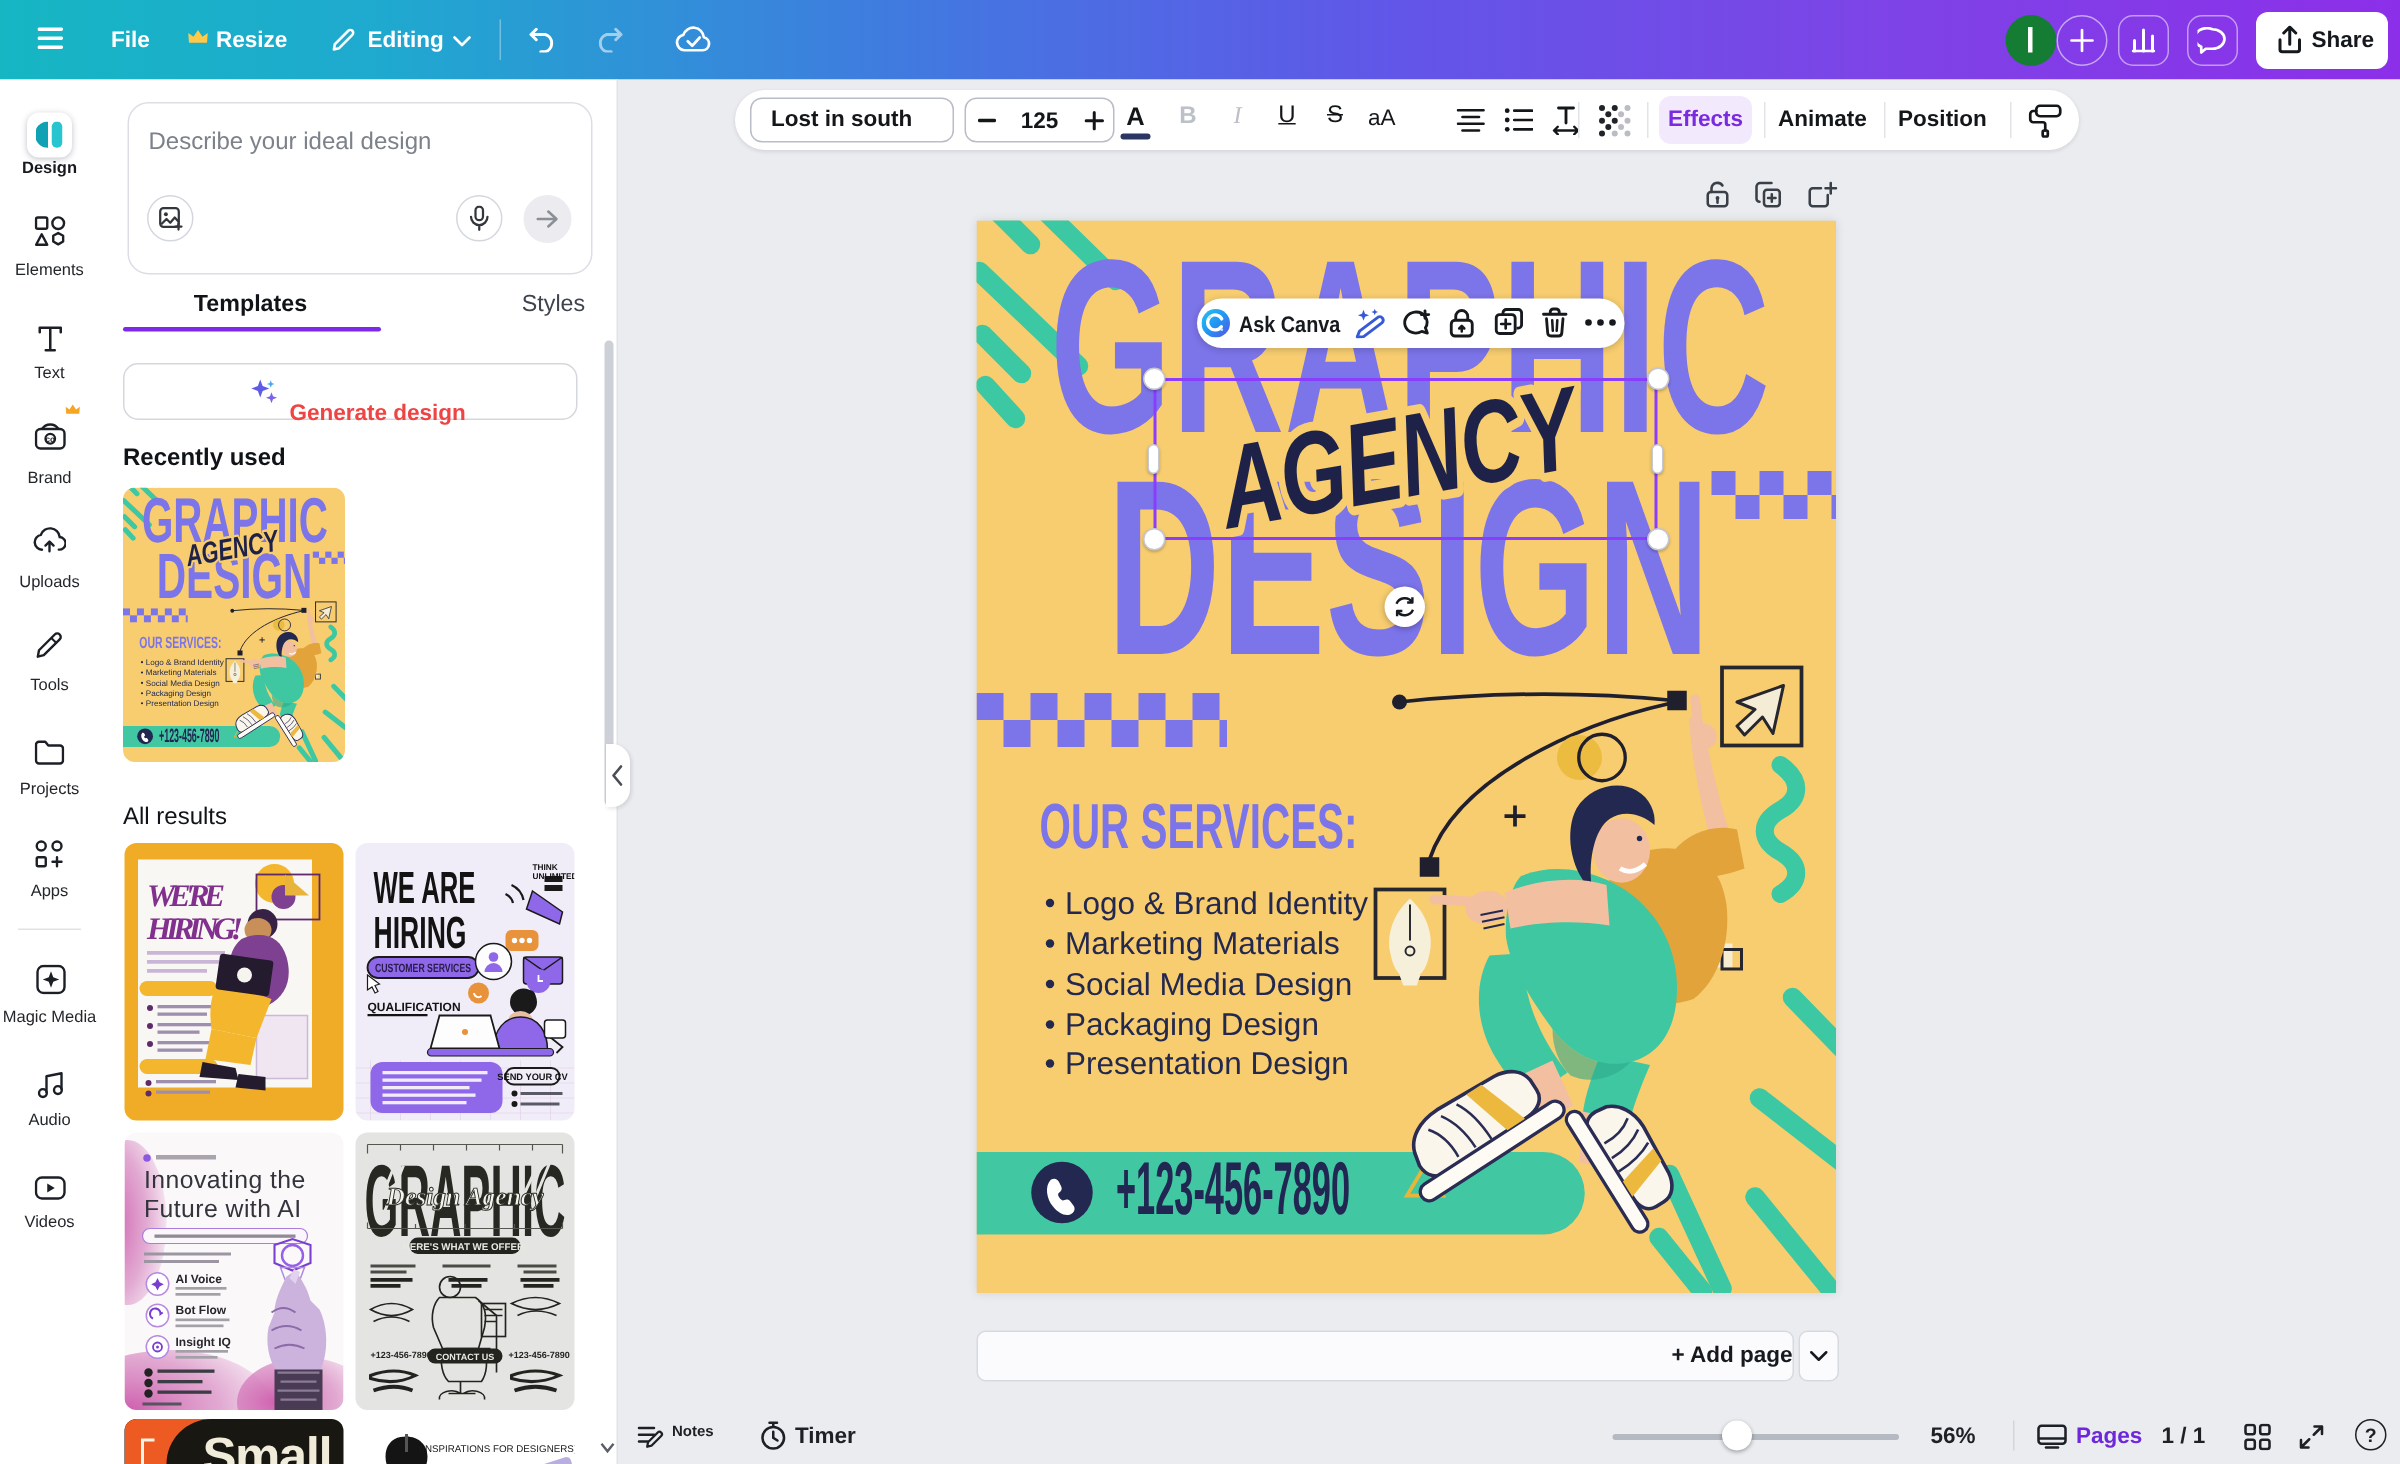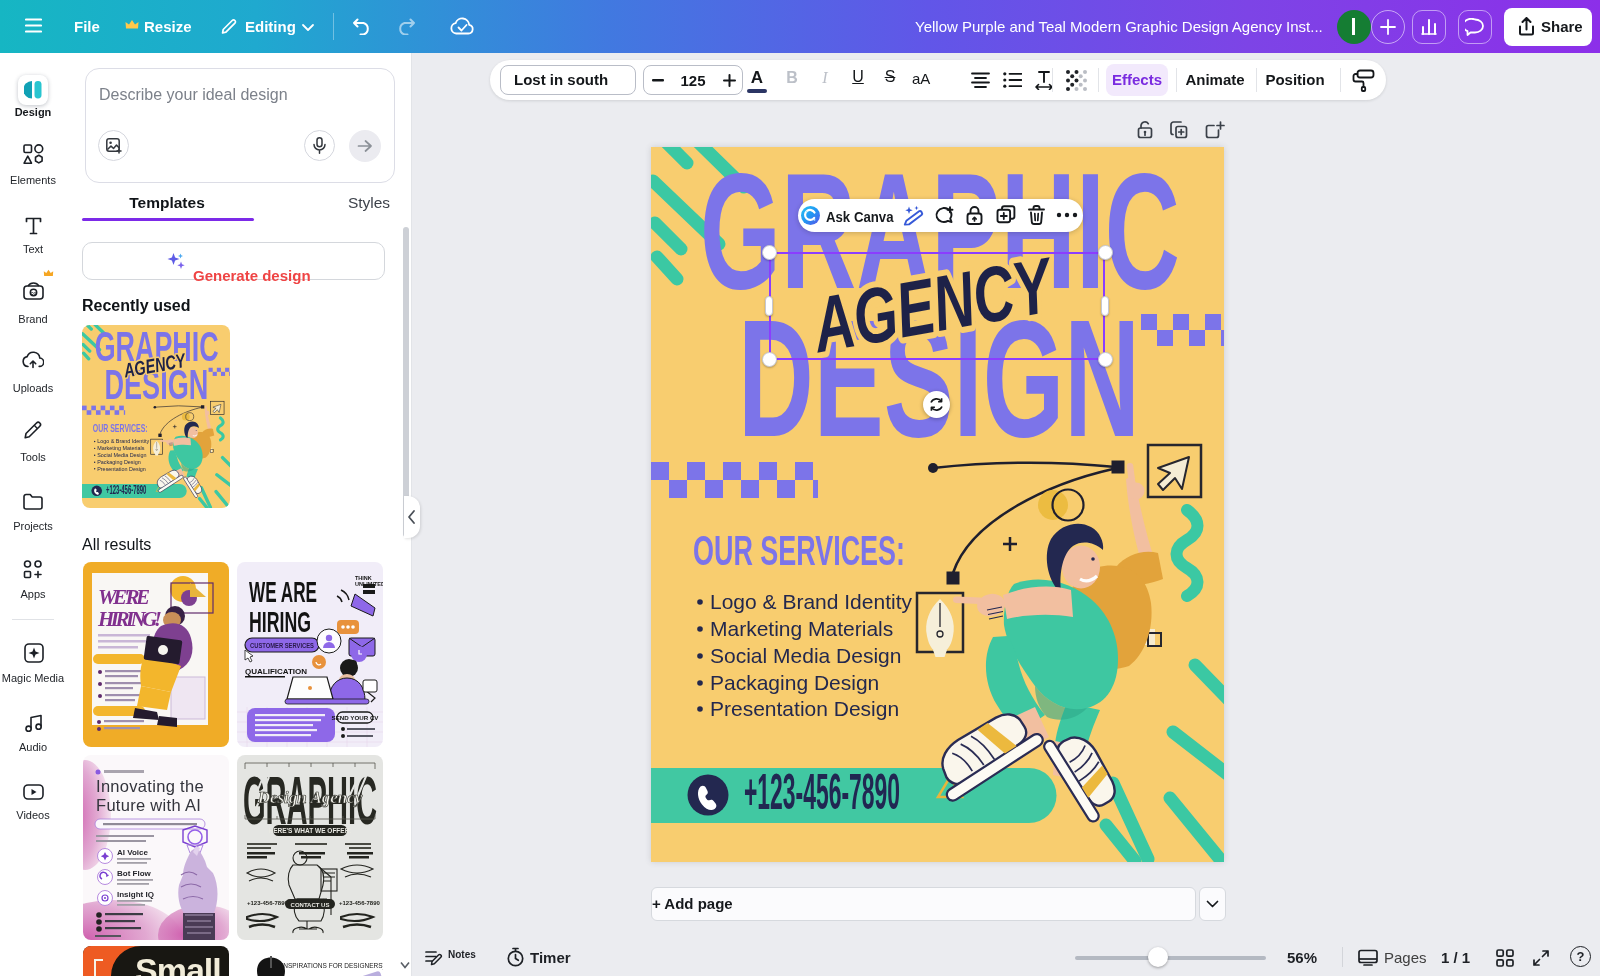--- a/index.html
+++ b/index.html
@@ -37,21 +37,20 @@
   <svg class="abs" style="left:352px;top:18px" width="20" height="17" viewBox="0 0 20 17">
       <path d="M5.5 1.5 L2 5 L5.5 8.5 M2 5 h9.5 a6 6 0 0 1 0 11.5 h-3" fill="none" stroke="#fff" stroke-width="2" stroke-linecap="round" stroke-linejoin="round"></path>
     </svg>
   <svg class="abs" style="left:396px;top:18px" width="20" height="17" viewBox="0 0 20 17">
       <path d="M14.5 1.5 L18 5 L14.5 8.5 M18 5 h-9.5 a6 6 0 0 0 0 11.5 h3" fill="none" stroke="rgba(255,255,255,.55)" stroke-width="2" stroke-linecap="round" stroke-linejoin="round"></path>
     </svg>
   <svg class="abs" style="left:450px;top:16px" width="25" height="21" viewBox="0 0 25 21">
       <path d="M6.2 17.5 a5.2 5.2 0 0 1 -0.6 -10.3 a7 7 0 0 1 13.6 1.6 a4.4 4.4 0 0 1 -0.8 8.7 Z" fill="none" stroke="#fff" stroke-width="1.8" stroke-linejoin="round"></path>
       <path d="M8.5 11.5 l3 3 l5-5.5" fill="none" stroke="#fff" stroke-width="1.8" stroke-linecap="round" stroke-linejoin="round"></path>
     </svg>
-  <div class="htxt" style="left:915px;font-weight:500">Yellow Purple and Teal Modern Graphic Design Agency Inst...</div>
   <div class="abs" style="left:1337px;top:10px;width:34px;height:34px;border-radius:50%;background:#157d33"></div>
   <div class="abs" style="left:1352px;top:18px;width:3px;height:17px;background:#fff"></div>
   <div class="abs" style="left:1371px;top:10px;width:34px;height:34px;border-radius:50%;border:1.5px solid rgba(255,255,255,.55)"></div>
   <svg class="abs" style="left:1380px;top:19px" width="16" height="16" viewBox="0 0 16 16">
       <path d="M8 1v14M1 8h14" stroke="#fff" stroke-width="1.8" stroke-linecap="round"></path>
     </svg>
   <div class="abs" style="left:1412px;top:10px;width:34px;height:34px;border-radius:10px;border:1.5px solid rgba(255,255,255,.5)"></div>
   <svg class="abs" style="left:1420px;top:18px" width="18" height="18" viewBox="0 0 18 18">
       <path d="M3 16 V9 M9 16 V2 M15 16 V6" stroke="#fff" stroke-width="2" stroke-linecap="round"></path>
       <path d="M2 16 h14" stroke="#fff" stroke-width="1.6" stroke-linecap="round"></path>
@@ -631,21 +630,21 @@
   <div class="abs" style="left:1098px;top:352px;width:15px;height:15px;border-radius:50%;background:#fff;border:1px solid #c5c7d2;box-shadow:0 1px 2px rgba(0,0,0,.25)"></div>
   <div class="abs" style="left:765px;top:296px;width:8px;height:20px;border-radius:4px;background:#fff;border:1px solid #c5c7d2;box-shadow:0 1px 2px rgba(0,0,0,.25)"></div>
   <div class="abs" style="left:1101px;top:296px;width:8px;height:20px;border-radius:4px;background:#fff;border:1px solid #c5c7d2;box-shadow:0 1px 2px rgba(0,0,0,.25)"></div>
   <div class="abs" style="left:923px;top:391px;width:27px;height:27px;border-radius:50%;background:#fff;box-shadow:0 1px 4px rgba(0,0,0,.3)"></div>
   <svg class="abs" style="left:929px;top:397px" width="15" height="15" viewBox="0 0 15 15">
       <path d="M2 5.5 a6 6 0 0 1 10.5 -1 M13 9.5 a6 6 0 0 1 -10.5 1" fill="none" stroke="#16191d" stroke-width="1.6"></path>
       <path d="M12.6 1.2 v3.5 h-3.5 M2.4 13.8 v-3.5 h3.5" fill="none" stroke="#16191d" stroke-width="1.6" stroke-linejoin="round"></path>
     </svg>
 </div>
 <div id="bottom">
-  <div class="abs" style="left:651px;top:887px;width:545px;height:34px;background:#fbfbfd;border:1px solid #d6d9de;border-radius:6px;text-align:left;line-height:32px;font-size:15px;font-weight:700;color:#16191d">+ Add page</div>
+  <div class="abs" style="left:651px;top:887px;width:545px;height:34px;background:#fbfbfd;border:1px solid #d6d9de;border-radius:6px;text-align:right;line-height:32px;font-size:15px;font-weight:700;color:#16191d">+ Add page</div>
   <div class="abs" style="left:1199px;top:887px;width:27px;height:34px;background:#fbfbfd;border:1px solid #d6d9de;border-radius:6px"></div>
   <svg class="abs" style="left:1206px;top:900px" width="13" height="9" viewBox="0 0 13 9">
       <path d="M1.5 1.5 L6.5 6.5 L11.5 1.5" fill="none" stroke="#16191d" stroke-width="1.7" stroke-linecap="round" stroke-linejoin="round"></path>
     </svg>
   <svg class="abs" style="left:424px;top:948px" width="19" height="19" viewBox="0 0 19 19">
       <path d="M2 4 h10 M2 8.5 h10 M2 13 h6" stroke="#1d2025" stroke-width="1.7" stroke-linecap="round"></path>
       <path d="M10 14.5 L16.5 8 a1.6 1.6 0 0 1 2.3 2.3 L12.3 16.8 L9.5 17.5 Z" fill="none" stroke="#1d2025" stroke-width="1.5" stroke-linejoin="round" transform="translate(-2 -1)"></path>
     </svg>
   <div class="abs" style="left:448px;top:949px;font-size:10px;font-weight:700;color:#1d2025">Notes</div>
   <svg class="abs" style="left:506px;top:947px" width="19" height="20" viewBox="0 0 19 20">
@@ -655,21 +654,21 @@
   <div class="abs" style="left:530px;top:949px;font-size:15px;font-weight:700;color:#1d2025">Timer</div>
   <div class="abs" style="left:1075px;top:956px;width:191px;height:3.5px;background:#b4b9c2;border-radius:2px"></div>
   <div class="abs" style="left:1148px;top:947px;width:20px;height:20px;border-radius:50%;background:#fff;box-shadow:0 1px 3px rgba(0,0,0,.35)"></div>
   <div class="abs" style="left:1287px;top:949px;font-size:15px;font-weight:700;color:#1d2025">56%</div>
   <div class="abs" style="left:1342px;top:947px;width:1px;height:20px;background:#d3d5da"></div>
   <svg class="abs" style="left:1358px;top:949px" width="20" height="17" viewBox="0 0 20 17">
       <rect x="1" y="1.5" width="18" height="12" rx="2" fill="none" stroke="#1d2025" stroke-width="1.7"></rect>
       <path d="M1 10 h18" stroke="#1d2025" stroke-width="1.7"></path>
       <path d="M6 16 h8" stroke="#1d2025" stroke-width="1.7" stroke-linecap="round"></path>
     </svg>
-  <div class="abs" style="left:1384px;top:949px;font-size:15px;font-weight:400;color:#404040">Pages</div>
+  <div class="abs" style="left:1384px;top:949px;font-size:15px;font-weight:700;color:#6d28d9">Pages</div>
   <div class="abs" style="left:1441px;top:949px;font-size:15px;font-weight:700;color:#1d2025">1 / 1</div>
   <svg class="abs" style="left:1496px;top:949px" width="18" height="18" viewBox="0 0 18 18">
       <g fill="none" stroke="#1d2025" stroke-width="1.7">
         <rect x="1" y="1" width="6.2" height="6.2" rx="1.5"></rect>
         <rect x="10.8" y="1" width="6.2" height="6.2" rx="1.5"></rect>
         <rect x="1" y="10.8" width="6.2" height="6.2" rx="1.5"></rect>
         <rect x="10.8" y="10.8" width="6.2" height="6.2" rx="1.5"></rect>
       </g>
     </svg>
   <svg class="abs" style="left:1532px;top:949px" width="18" height="18" viewBox="0 0 18 18">

